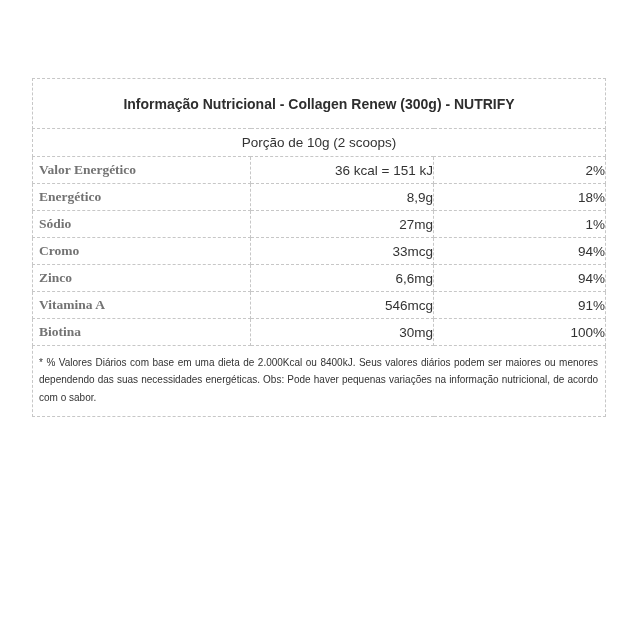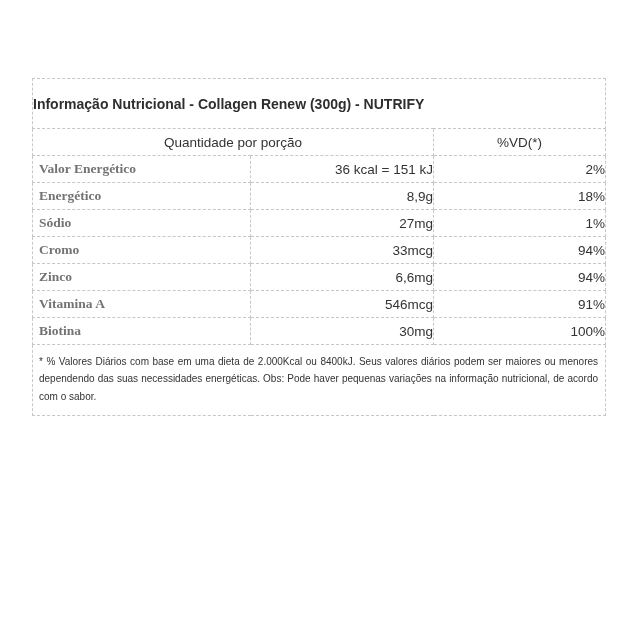--- a/index.html
+++ b/index.html
@@ -29,20 +29,21 @@
     vertical-align: middle;
     font-size: 13.5px;
     padding: 0;
   }
   .col-name   { width: 218px; }
   .col-amount { width: 183px; }
   .col-dv     { width: 172px; }
 
   tr.title-row td {
     height: 49px;
+    text-align: center;
     font-weight: bold;
     font-size: 14px;
     color: #2e2e2e;
   }
   tr.portion-row td {
     height: 27px;
     text-align: center;
   }
   tr.header-row td {
     height: 26px;
@@ -77,23 +78,22 @@
   <table class="nutri-table">
     <colgroup>
       <col class="col-name">
       <col class="col-amount">
       <col class="col-dv">
     </colgroup>
     <tbody>
       <tr class="title-row">
         <td colspan="3">Informação Nutricional - Collagen Renew (300g) - NUTRIFY</td>
       </tr>
-      <tr class="header-row">
-        <td colspan="2">Quantidade por porção</td>
-        <td>%VD(*)</td>
+      <tr class="portion-row">
+        <td colspan="3">Porção de 10g (2 scoops)</td>
       </tr>
 
       <tr class="data-row">
         <td class="name">Valor Energético</td>
         <td class="amount">36 kcal = 151 kJ</td>
         <td class="dv">2%</td>
       </tr>
       <tr class="data-row">
         <td class="name">Energético</td>
         <td class="amount">8,9g</td>

